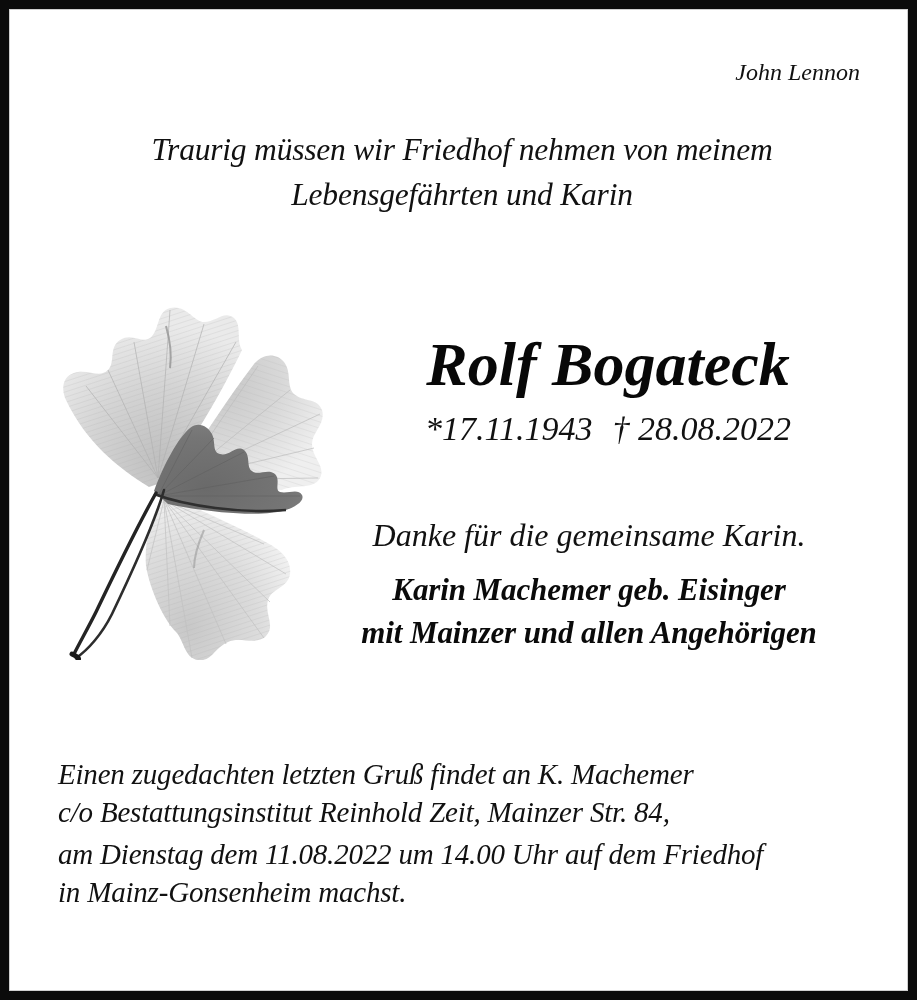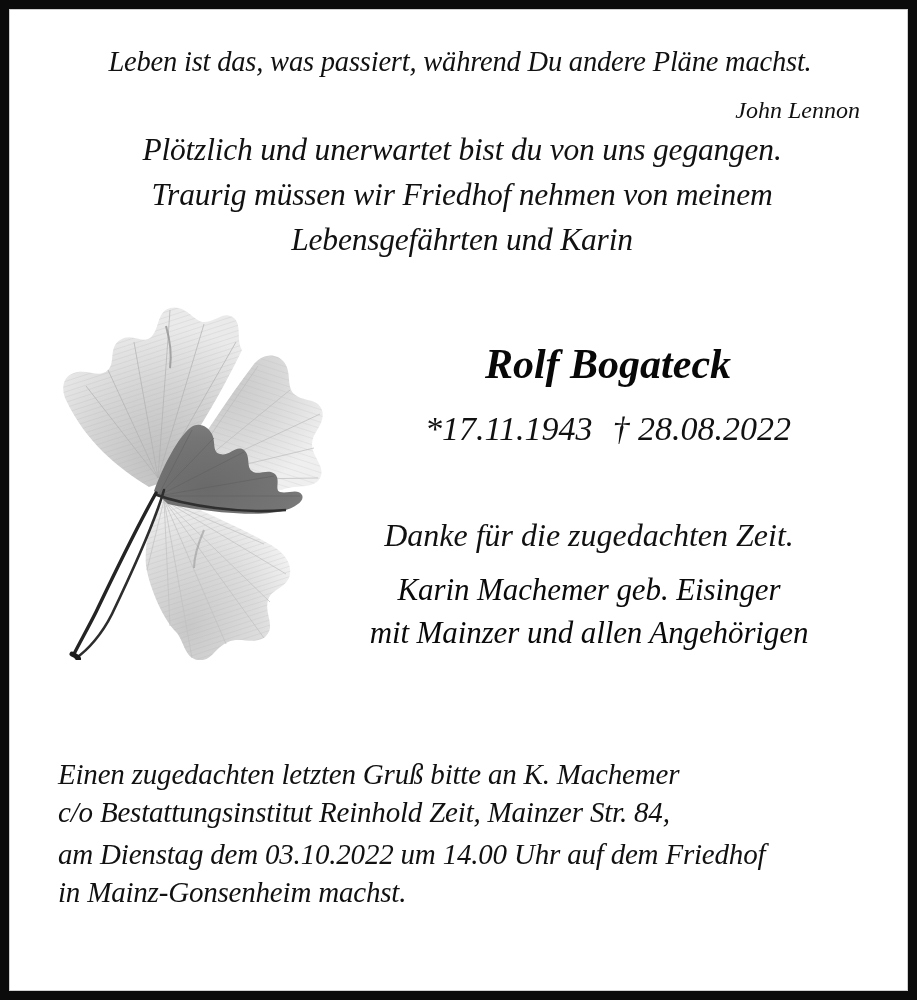--- a/index.html
+++ b/index.html
@@ -87,21 +87,21 @@
   
   .name-block {
     position: absolute;
     left: 300px; top: 320px;
     width: 596px;
     text-align: center;
   }
   .deceased-name {
     font-style: italic;
     font-weight: bold;
-    font-size: 42px;
+    font-size: 62px;
     line-height: 68px;
     color: #080808;
     letter-spacing: 0px;
     white-space: nowrap;
   }
   .dates {
     font-style: italic;
     font-size: 34px;
     line-height: 46px;
     color: #111111;
@@ -119,21 +119,21 @@
   }
   .thanks-line {
     font-style: italic;
     font-size: 32px;
     line-height: 44px;
     color: #111111;
     white-space: nowrap;
   }
   .family-line {
     font-style: italic;
-    font-weight: normal;
+    font-weight: bold;
     font-size: 31px;
     line-height: 43px;
     color: #0a0a0a;
     white-space: nowrap;
     letter-spacing: -0.1px;
     text-align: center;
   }
   .family-line.first { margin-top: 11px; }
 
   
@@ -170,26 +170,24 @@
 
   <div class="band band-top"></div>
   <div class="band band-bottom"></div>
   <div class="band band-left"></div>
   <div class="band band-right"></div>
   <div class="inner-rule"></div>
 
   <div class="sheet">
 
     <div class="quote-block">
-      <div class="quote-line">Leben ist das, was passiert, während Du andere Pläne machst.</div>
       <div class="quote-attrib">John Lennon</div>
     </div>
 
     <div class="intro-block">
-      <div class="intro-line">Plötzlich und unerwartet bist du von uns gegangen.</div>
       <div class="intro-line">Traurig müssen wir Friedhof nehmen von meinem</div>
       <div class="intro-line">Lebensgefährten und Karin</div>
     </div>
 
     <div class="leaf-art">
       <svg viewBox="0 0 290 378" xmlns="http://www.w3.org/2000/svg" aria-hidden="true">
         <defs>
           <radialGradient id="lgA" cx="55%" cy="85%" r="75%">
             <stop offset="0%" stop-color="#bfbfbf"></stop>
             <stop offset="55%" stop-color="#d4d4d4"></stop>
@@ -318,27 +316,27 @@
 
     <div class="name-block">
       <div class="deceased-name">Rolf Bogateck</div>
       <div class="dates">
         <span>*</span><span>17.11.1943</span><span class="gap"></span><span>†</span>
         <span>28.08.2022</span>
       </div>
     </div>
 
     <div class="family-block">
-      <div class="thanks-line">Danke für die zugedachten Zeit.</div>
+      <div class="thanks-line">Danke für die gemeinsame Karin.</div>
       <div class="family-line first">Karin Machemer geb. Eisinger</div>
       <div class="family-line">mit Mainzer und allen Angehörigen</div>
     </div>
 
     <div class="footer-block">
-      <div class="footer-line">Einen zugedachten letzten Gruß bitte an K. Machemer</div>
+      <div class="footer-line">Einen zugedachten letzten Gruß findet an K. Machemer</div>
       <div class="footer-line">c/o Bestattungsinstitut Reinhold Zeit, Mainzer Str. 84,</div>
       <div class="footer-gap"></div>
-      <div class="footer-line">am Dienstag dem 03.10.2022 um 14.00 Uhr auf dem Friedhof</div>
+      <div class="footer-line">am Dienstag dem 11.08.2022 um 14.00 Uhr auf dem Friedhof</div>
       <div class="footer-line">in Mainz-Gonsenheim machst.</div>
     </div>
 
   </div>
 </div>
 
 </body></html>

